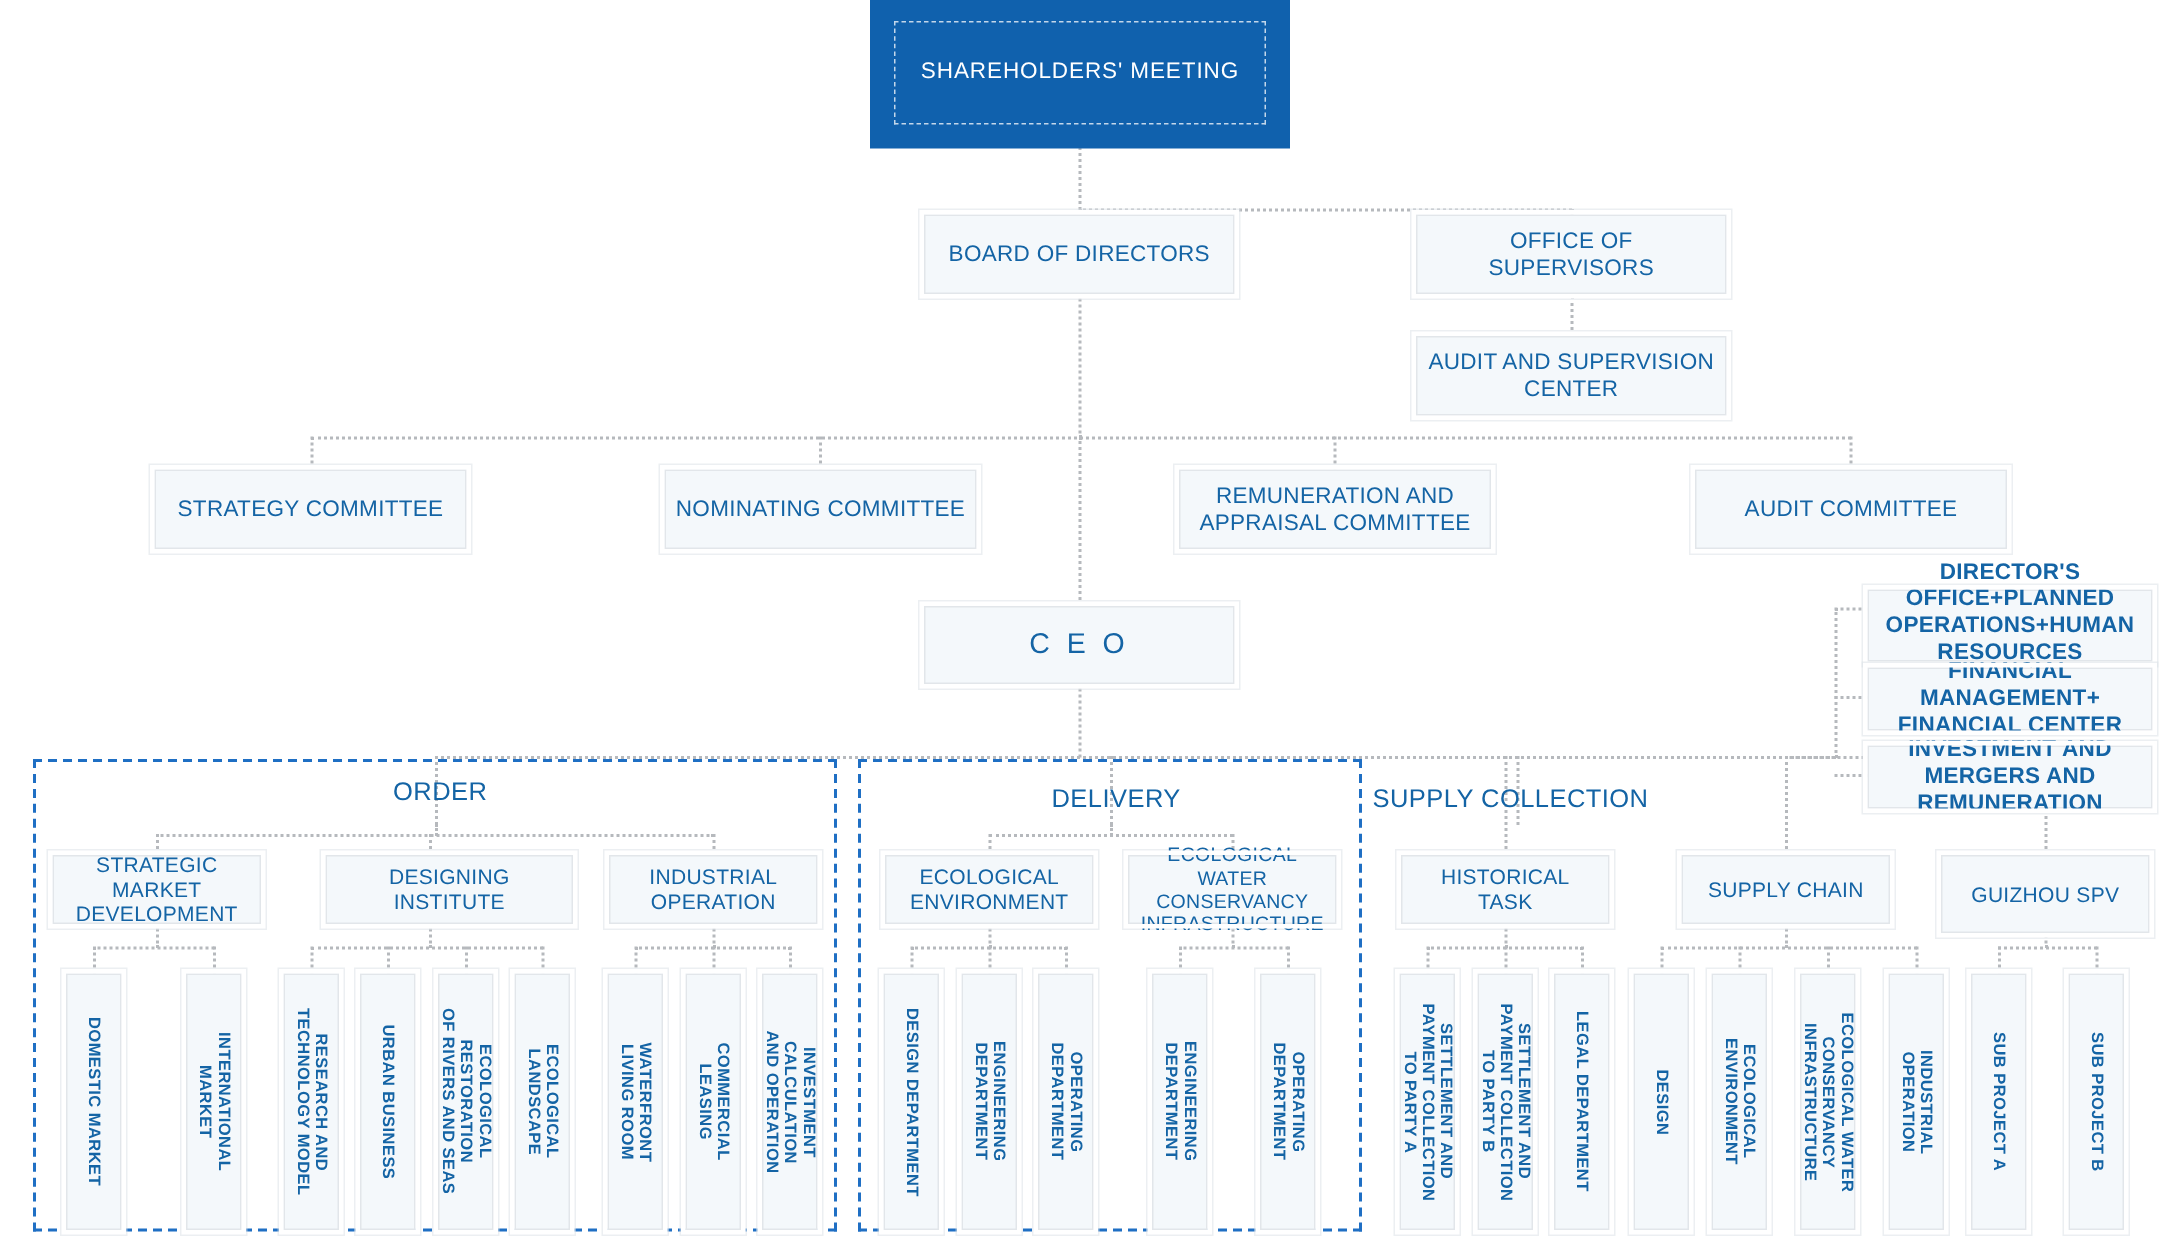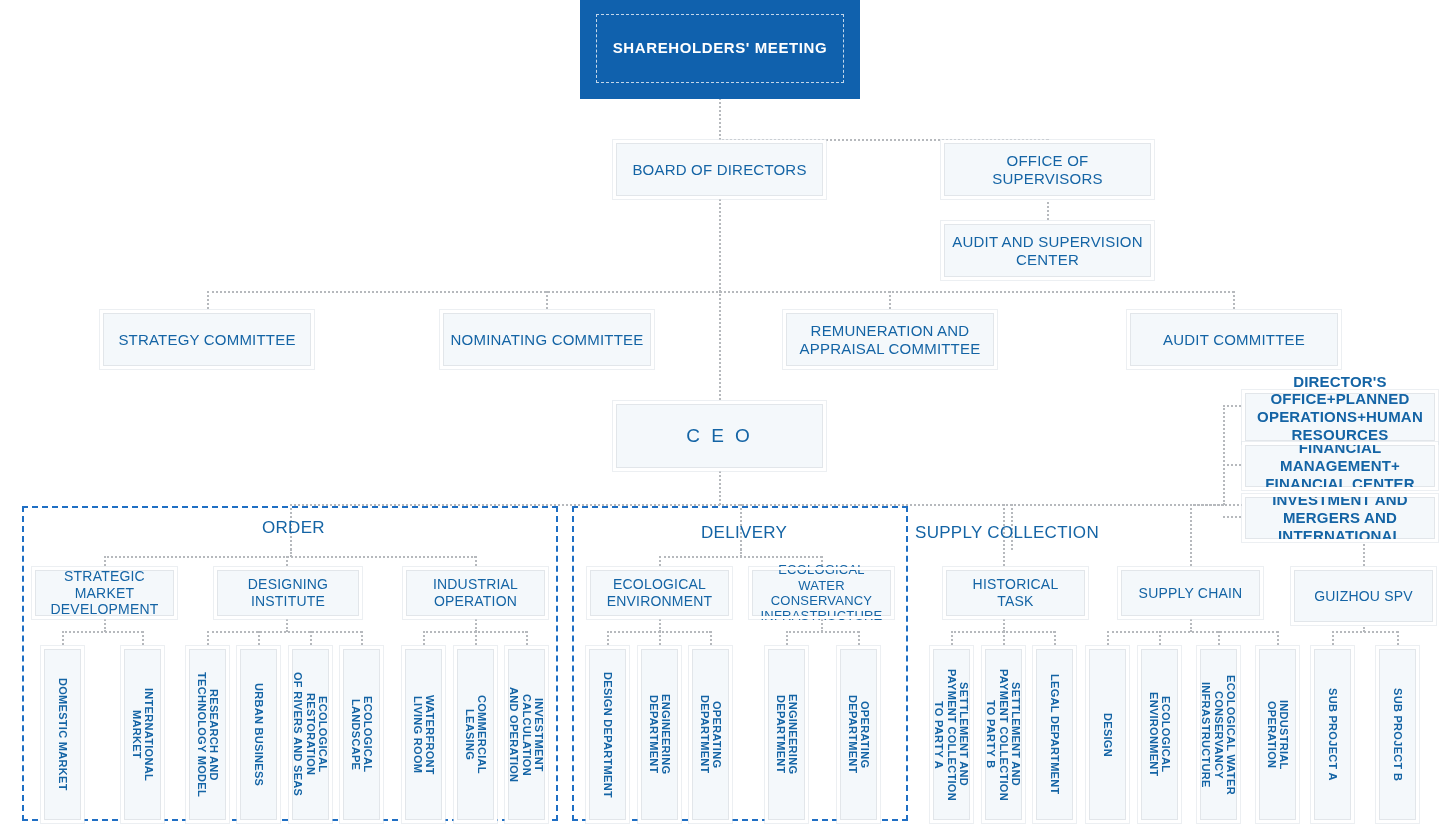--- a/index.html
+++ b/index.html
@@ -34,21 +34,21 @@
   
   .node.navy{
     background:#1061ad;border:none;color:#ffffff;
     outline:none;box-shadow:none;
   }
   .node.navy .inner{
     position:absolute;left:16px;top:14px;right:16px;bottom:16px;
     border:1px dashed rgba(255,255,255,.75);
     display:flex;align-items:center;justify-content:center;
   }
-  .node.navy .lbl{font-size:15px;font-weight:700;line-height:1.25;letter-spacing:.6px;}
+  .node.navy .lbl{font-size:15px;font-weight:400;line-height:1.25;letter-spacing:.6px;}
 
   
   .node.vert{align-items:center;justify-content:center;}
   .node.vert .lbl{
     writing-mode:vertical-rl;
     text-orientation:mixed;
     white-space:pre;
     font-size:11px;font-weight:700;line-height:1.12;
     letter-spacing:.3px;padding:0;
   }
@@ -203,60 +203,60 @@
 COMMITTEE</span>
   </div>
   <div class="node" style="left:786px;top:313px;width:208px;height:53px;">
     <span class="lbl s15">REMUNERATION AND
 APPRAISAL COMMITTEE</span>
   </div>
   <div class="node" style="left:1130px;top:313px;width:208px;height:53px;">
     <span class="lbl s15">AUDIT COMMITTEE</span>
   </div>
 
-  <div class="node" style="left:616px;top:404px;width:207px;height:64px;">
+  <div class="node" style="left:616px;top:404px;width:207px;height:52px;">
     <span class="lbl s20">C E O</span>
   </div>
 
   <div class="node" style="left:1245px;top:393px;width:190px;height:48px;">
     <span class="lbl s115">DIRECTOR'S OFFICE+PLANNED
 OPERATIONS+HUMAN RESOURCES
 ADMINISTRATION</span>
   </div>
   <div class="node" style="left:1245px;top:445px;width:190px;height:42px;">
     <span class="lbl s115">FINANCIAL MANAGEMENT+
 FINANCIAL CENTER</span>
   </div>
   <div class="node" style="left:1245px;top:497px;width:190px;height:42px;">
     <span class="lbl s115">INVESTMENT AND MERGERS
-AND INTERNATIONAL</span>
+AND REMUNERATION</span>
   </div>
 
   <div class="node" style="left:35px;top:570px;width:139px;height:46px;">
     <span class="lbl s14">STRATEGIC MARKET
 DEVELOPMENT</span>
   </div>
-  <div class="node" style="left:217px;top:570px;width:142px;height:46px;">
+  <div class="node" style="left:217px;top:570px;width:165px;height:46px;">
     <span class="lbl s14">DESIGNING
 INSTITUTE</span>
   </div>
   <div class="node" style="left:406px;top:570px;width:139px;height:46px;">
     <span class="lbl s14">INDUSTRIAL
 OPERATION</span>
   </div>
   <div class="node" style="left:590px;top:570px;width:139px;height:46px;">
     <span class="lbl s14">ECOLOGICAL
 ENVIRONMENT</span>
   </div>
   <div class="node" style="left:752px;top:570px;width:139px;height:46px;">
     <span class="lbl s13">ECOLOGICAL WATER
 CONSERVANCY
 INFRASTRUCTURE</span>
   </div>
-  <div class="node" style="left:934px;top:570px;width:139px;height:46px;margin-left:12px;">
+  <div class="node" style="left:934px;top:570px;width:139px;height:46px;">
     <span class="lbl s14">HISTORICAL TASK</span>
   </div>
   <div class="node" style="left:1121px;top:570px;width:139px;height:46px;">
     <span class="lbl s14">SUPPLY CHAIN</span>
   </div>
   <div class="node" style="left:1294px;top:570px;width:139px;height:52px;">
     <span class="lbl s14">GUIZHOU SPV</span>
   </div>
 
   <div class="node vert" style="left:44px;top:649px;width:37px;height:171px;">

